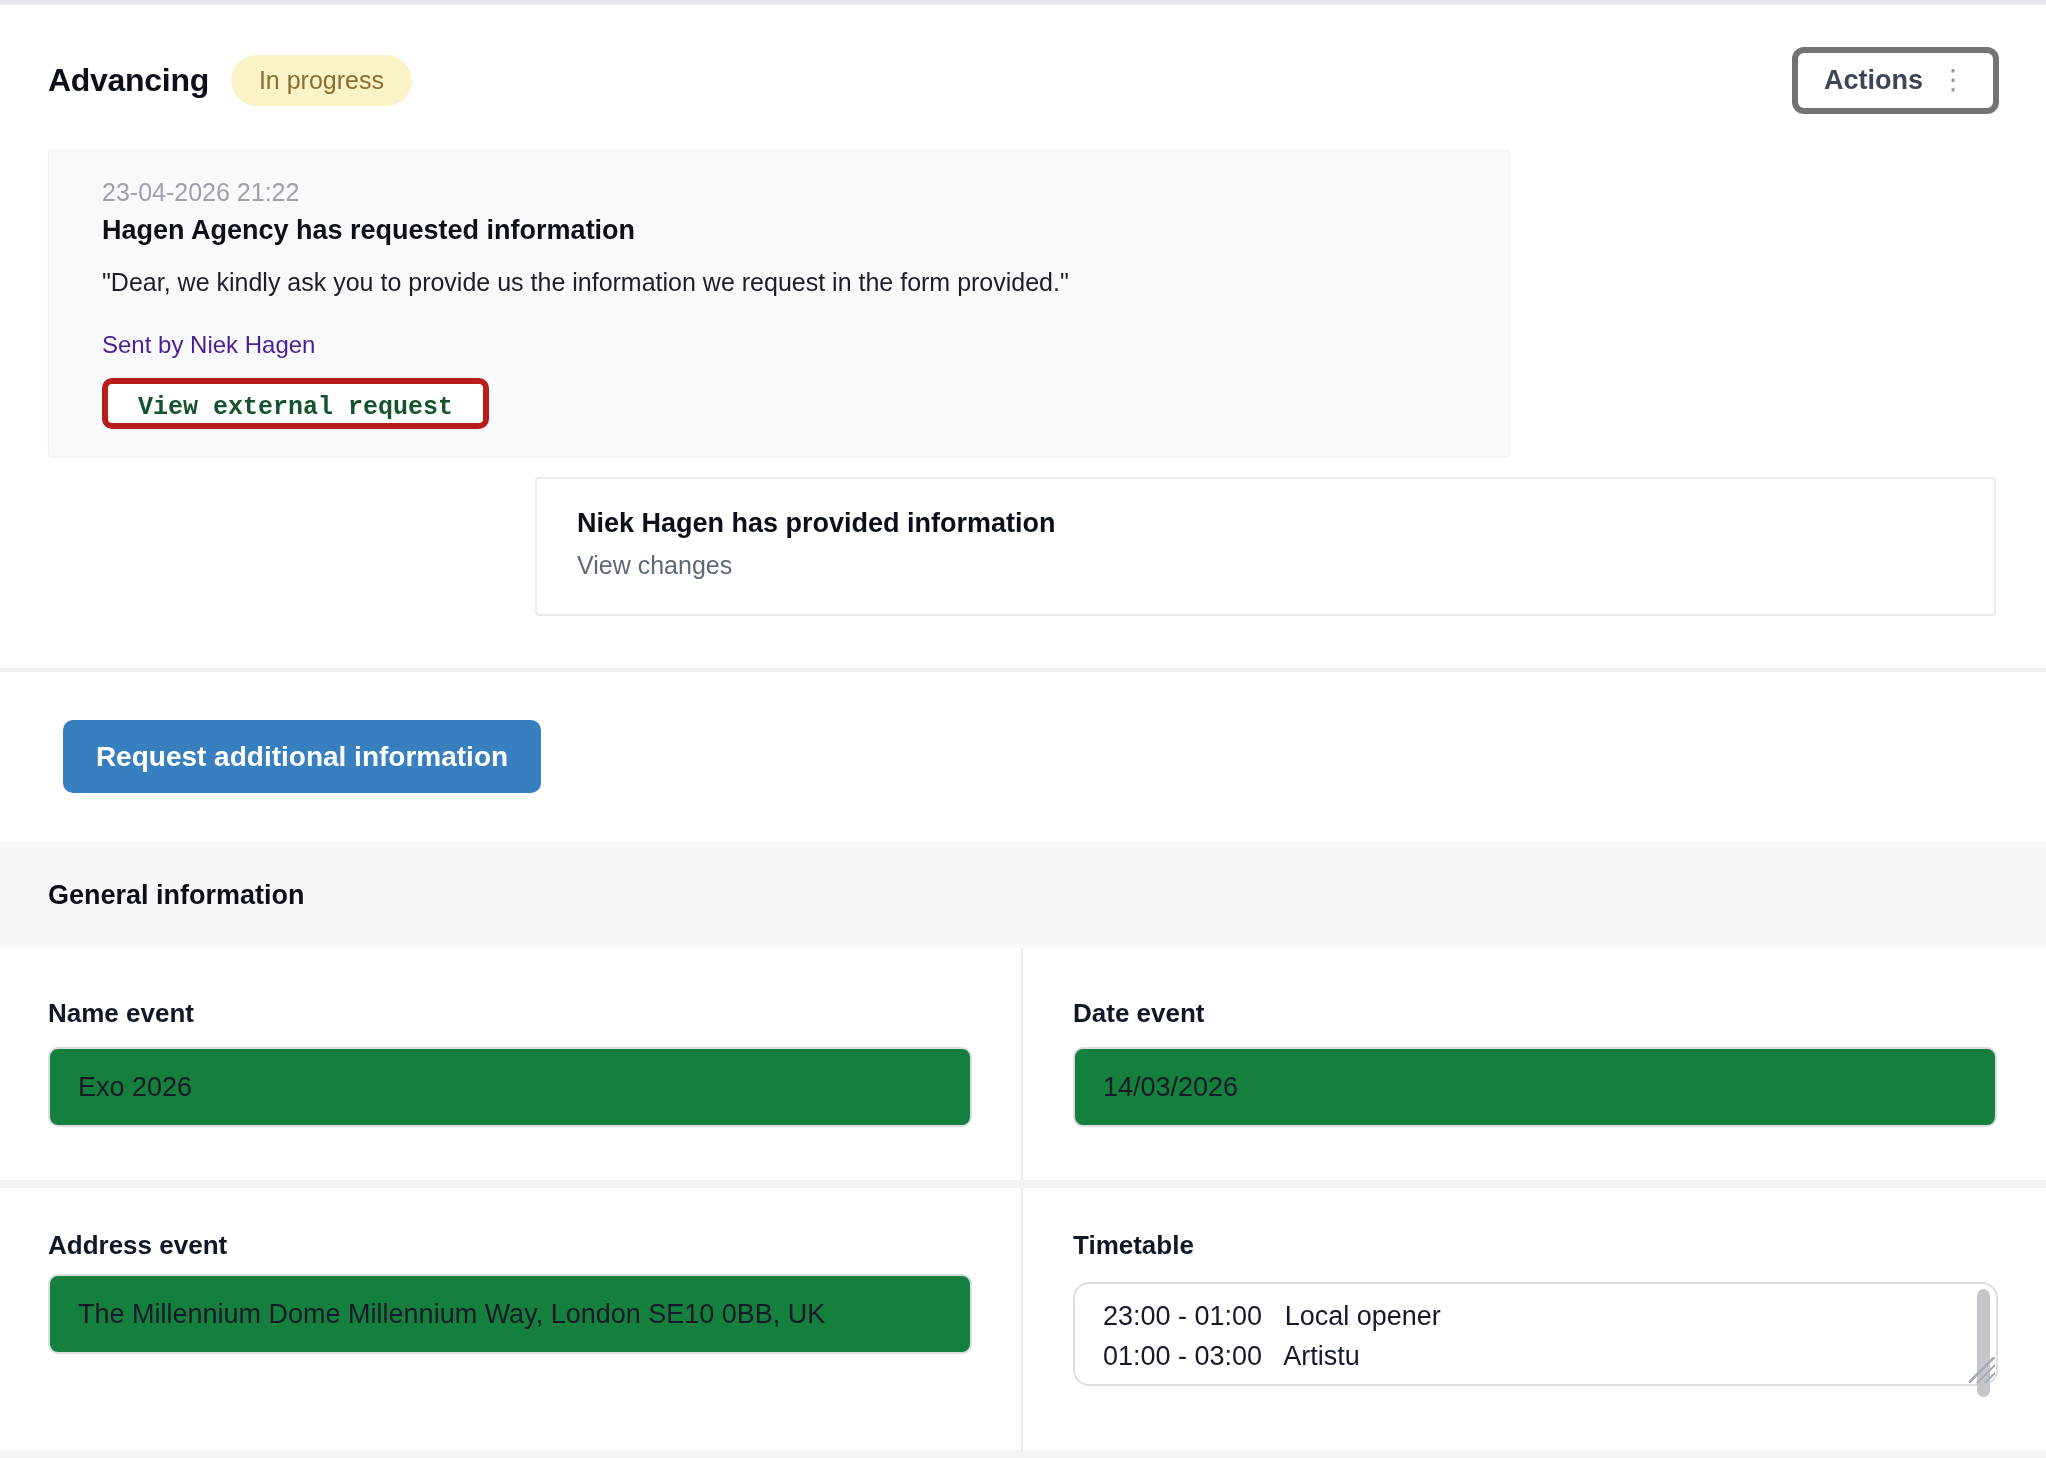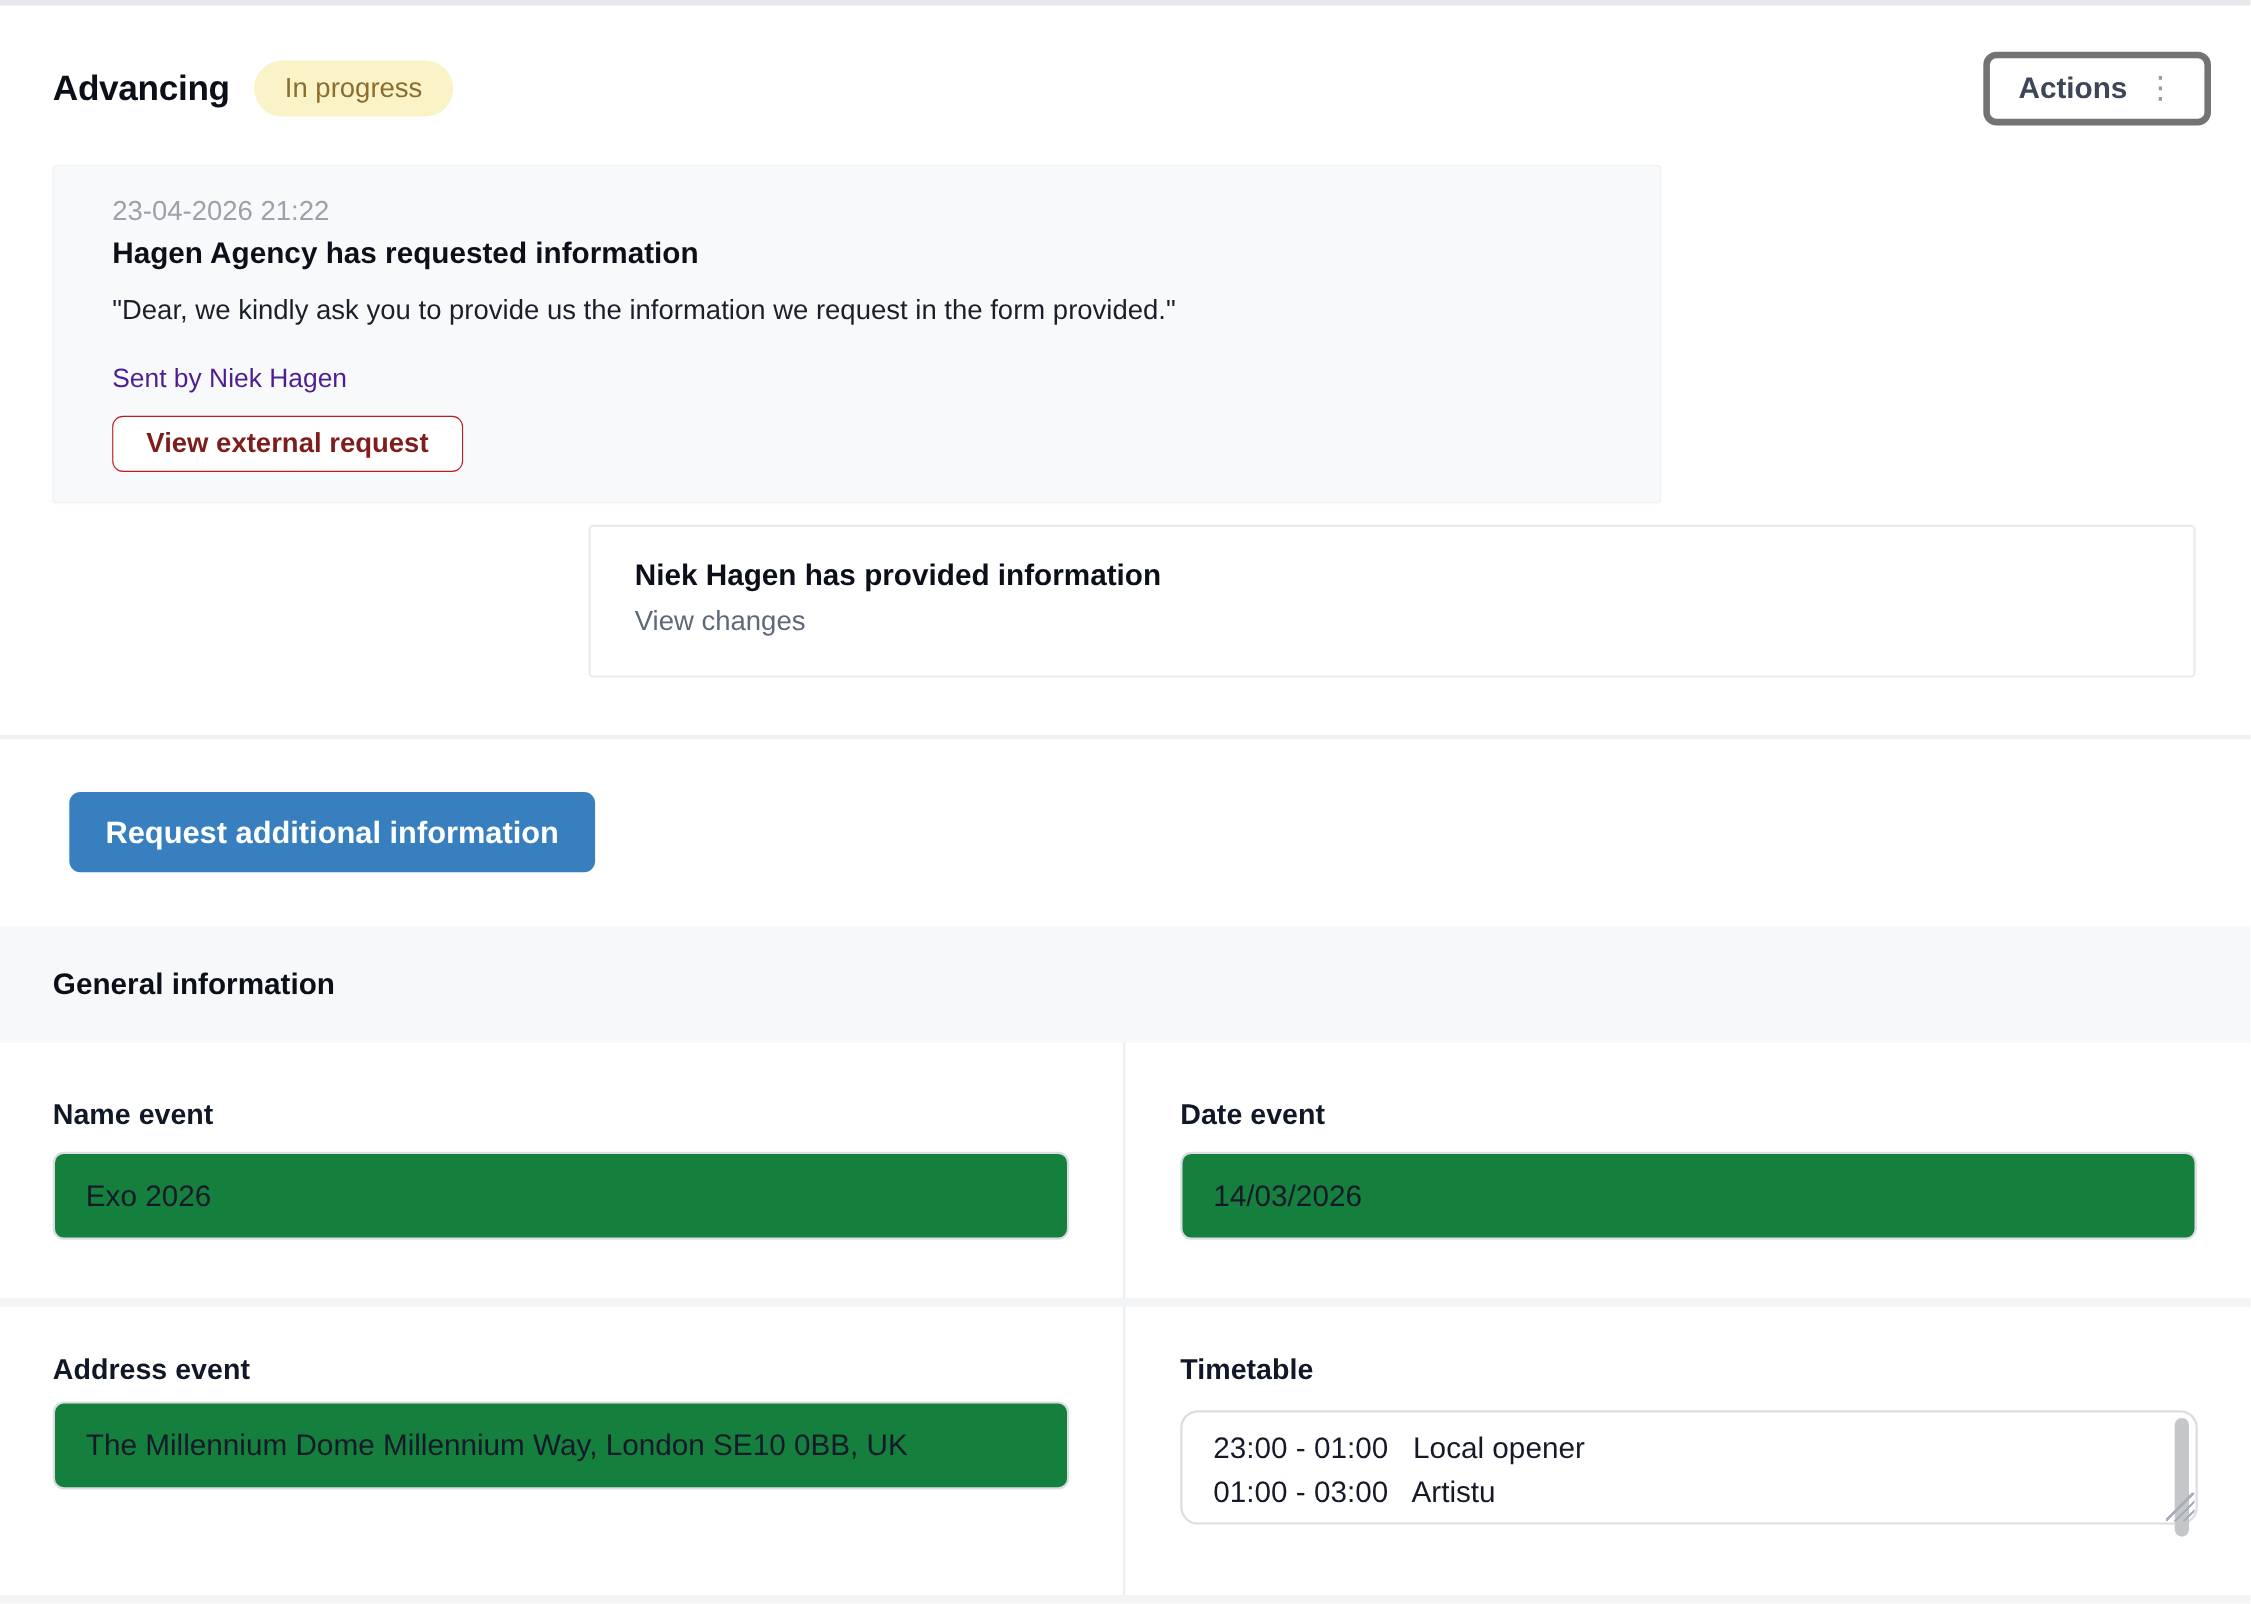--- a/index.html
+++ b/index.html
@@ -10,21 +10,21 @@
     color: #111826;
     position: relative;
     overflow: hidden;
   }
   .abs { position: absolute; }
 
   
   .top-hairline { left:0; top:0; width:2046px; height:5px; background:#E7E8EC; }
 
   
-  .header-row { left:48px; top:44px; right:36px; height:72px; display:flex; align-items:center; gap:22px; }
+  .header-row { left:48px; top:44px; right:47px; height:72px; display:flex; align-items:center; gap:22px; }
   .page-title { font-size:32px; font-weight:700; color:#0B0F19; letter-spacing:-0.3px; }
   .status-badge {
     background:#FAF3C8; color:#8C6D2F; font-size:25px; font-weight:500;
     padding:13px 28px; border-radius:999px; line-height:1;
   }
   .actions-button {
     margin-left:auto; display:flex; align-items:center; gap:16px;
     background:#fff; border:6px solid #737373; border-radius:12px;
     padding:0 26px; height:67px; font-size:27px; font-weight:600; color:#3C4657;
     cursor:pointer;
@@ -42,24 +42,24 @@
     left:535px; top:477px; width:1461px; height:139px;
     background:#ffffff; border:2px solid #E9EBEE; border-radius:4px;
     padding:21px 40px;
   }
   .card-timestamp { font-size:25px; color:#9CA1AB; }
   .card-title { font-size:27px; font-weight:700; color:#0B0F19; margin-top:8px; }
   .card-message { font-size:25px; color:#1A1F29; margin-top:22px; }
   .card-meta { font-size:24px; color:#4c1d95; line-height:31px; margin-top:32px; }
   .secondary-button {
     margin-top:18px; display:inline-block;
-    background:#fff; border:1px solid #b91c1c; border-radius:10px;
+    background:#fff; border:6px solid #b91c1c; border-radius:10px;
     padding:0 30px; height:51px; line-height:47px;
-    font-size:25px; font-weight:600; color:#7f1d1d; cursor:pointer;
-    font-family:Liberation Sans, sans-serif;
+    font-size:25px; font-weight:600; color:#14532d; cursor:pointer;
+    font-family:Liberation Mono, monospace;
   }
   .link-muted { font-size:25px; color:#5D6878; margin-top:12px; display:inline-block; cursor:pointer; }
 
   .divider-1 { left:0; top:668px; width:2046px; height:4px; background:#EEF0F2; }
 
   .primary-button {
     left:63px; top:720px; width:478px; height:73px;
     background:#377FBF; border:none; border-radius:10px;
     color:#ffffff; font-size:28px; font-weight:700;
     display:flex; align-items:center; justify-content:center;

